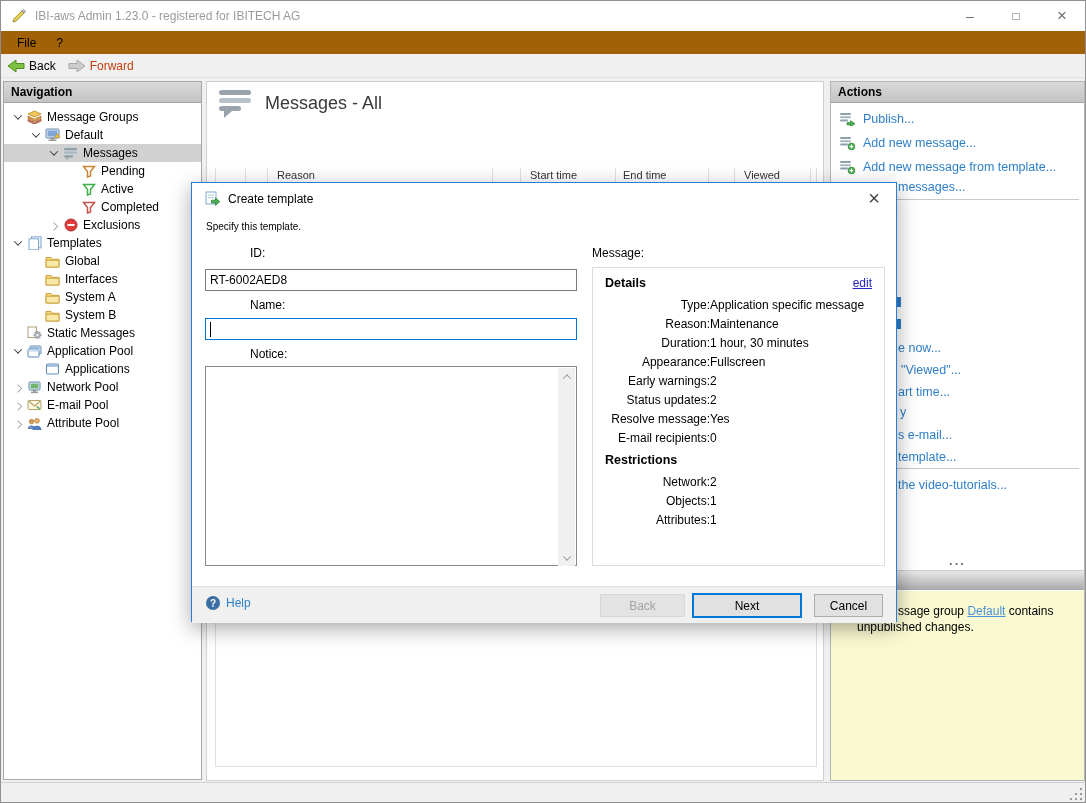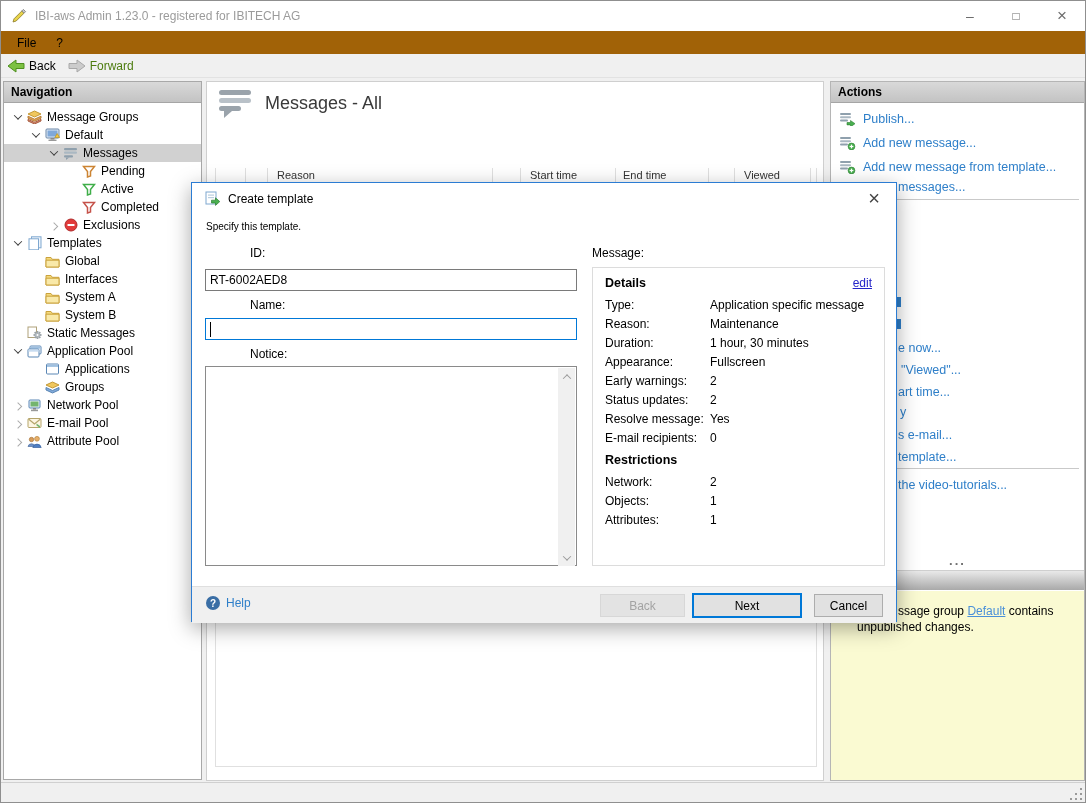--- a/index.html
+++ b/index.html
@@ -9,21 +9,21 @@
   
   .titlebar { position:absolute; left:0; top:0; width:100%; height:30px; background:#fff; display:flex; align-items:center; }
   .app-icon { margin-left:10px; width:16px; height:16px; }
   .title-text { margin-left:8px; font-size:12px; color:#9b9b9b; }
   .win-controls { position:absolute; right:0; top:0; height:30px; display:flex; }
   .win-btn { width:46px; height:30px; display:flex; align-items:center; justify-content:center; color:#6d6d6d; font-size:14px; }
   .menubar { position:absolute; left:0; top:30px; width:100%; height:23px; background:#a16207; display:flex; align-items:center; }
   .menu-item { padding:3px 10px; font-size:12px; color:#000; }
   .toolbar { position:absolute; left:0; top:53px; width:100%; height:24px; background:#f0f0f0; display:flex; align-items:center; border-bottom:1px solid #e2e2e2; }
   .tb-btn { display:flex; align-items:center; gap:4px; padding:2px 6px; font-size:12px; }
-  .tb-btn.disabled .tb-label { color:#4d7c0f; }
+  .tb-btn.disabled .tb-label { color:#c2410c; }
 
   
   .panel-header { height:21px; background:linear-gradient(180deg,#d9d9d9,#c3c3c3); border-bottom:1px solid #a5a5a5; display:flex; align-items:center; padding:0 7px; font-size:12px; font-weight:bold; color:#000; }
   .nav-panel { position:absolute; left:2px; top:80px; width:199px; height:699px; background:#fff; border:1px solid #a8a8a8; }
   .tree { padding-top:5px; }
   .trow { position:relative; height:18px; display:flex; align-items:center; font-size:12px; color:#000; }
   .trow.sel { background:#d1d1d1; }
   .chev-slot { width:16px; height:16px; display:flex; align-items:center; justify-content:center; flex:0 0 16px; }
   .chev { width:6px; height:6px; border-right:1.4px solid #3f3f3f; border-bottom:1.4px solid #3f3f3f; transform:rotate(45deg) translate(-1px,-1px); }
   .chev.col { border-color:#a9a9a9; transform:rotate(-45deg) translate(-1px,1px); }
@@ -75,21 +75,21 @@
   .sarrow { position:absolute; left:0; width:17px; height:17px; display:flex; align-items:center; justify-content:center; }
   .sarrow span { width:6px; height:6px; border-right:1.4px solid #9b9b9b; border-bottom:1.4px solid #9b9b9b; }
   .sarrow.up span { transform:rotate(-135deg) translate(-1px,-1px); }
   .sarrow.down { bottom:0; top:auto; }
   .sarrow.down span { transform:rotate(45deg) translate(-1px,-1px); }
   .msg-label { position:absolute; left:400px; top:63px; font-size:12px; }
   .details-box { position:absolute; left:400px; top:84px; width:293px; height:299px; border:1px solid #dcdcdc; padding:6px 12px; }
   .d-head { display:flex; justify-content:space-between; align-items:center; margin-top:2px; margin-bottom:8px; }
   .d-head b { font-size:12.5px; }
   .edit-link { font-size:12px; color:#2525c9; text-decoration:underline; }
-  .d-row { display:flex; font-size:12px; line-height:14px; margin-bottom:5px; }
+  .d-row { display:flex; font-size:12px; line-height:14px; margin-bottom:5px;text-align:right; }
   .d-row .dl { width:105px; flex:0 0 105px; }
   .r-head { font-size:12.5px; font-weight:bold; margin:8px 0 8px; }
   .dlg-footer { position:absolute; left:0; top:403px; width:100%; height:37px; background:#f0f0f0; border-top:1px solid #dfdfdf; }
   .help { position:absolute; left:14px; top:9px; display:flex; align-items:center; gap:6px; font-size:12px; color:#2e7fc9; }
   .help-ic { width:14px; height:14px; border-radius:50%; background:#3a6ea5; color:#fff; font-size:10px; font-weight:bold; display:flex; align-items:center; justify-content:center; }
   .btn { position:absolute; top:7px; height:23px; background:#e1e1e1; border:1px solid #adadad; font-size:12px; font-family:"Liberation Sans",sans-serif; display:flex; align-items:center; justify-content:center; color:#000; }
   .btn.back { left:408px; width:85px; background:#e3e3e3; border-color:#d7d7d7; color:#a3a3a3; }
   .btn.next { left:500px; width:110px; border:2px solid #0078d7; top:6px; height:25px; }
   .btn.cancel { left:622px; width:69px; }
 </style>
@@ -317,30 +317,20 @@
         <span class="chev-slot"></span>
         <span class="ticon">
             <svg width="15" height="12" viewBox="0 0 15 12">
               <rect x="1.5" y="1" width="12" height="10" rx="1" fill="#fff" stroke="#5b87b5"></rect>
               <rect x="2" y="1.5" width="11" height="2.4" fill="#9fc0e0"></rect>
             </svg>
           </span>
         <span>Applications</span>
       </div>
 
-      <div class="trow lvl1">
-        <span class="chev-slot"></span>
-        <span class="ticon">
-            <svg width="15" height="13" viewBox="0 0 15 13">
-              <path d="M7.5 1 L14 4 7.5 7 1 4 Z" fill="#f0c75e" stroke="#c49a38"></path>
-              <path d="M1 6.5 L7.5 9.5 14 6.5 V9 L7.5 12 1 9 Z" fill="#7fa8d9" stroke="#5b87b5"></path>
-            </svg>
-          </span>
-        <span>Groups</span>
-      </div>
 
       <div class="trow lvl0">
         <span class="chev-slot">
             <span class="chev col"></span>
           </span>
         <span class="ticon">
             <svg width="15" height="13" viewBox="0 0 15 13">
               <rect x="2" y="1" width="11" height="8" rx="1" fill="#e8f0fa" stroke="#5b87b5"></rect>
               <rect x="3.5" y="2.5" width="8" height="5" fill="#74b46e"></rect>
               <rect x="6" y="9" width="3" height="1.6" fill="#888"></rect>

